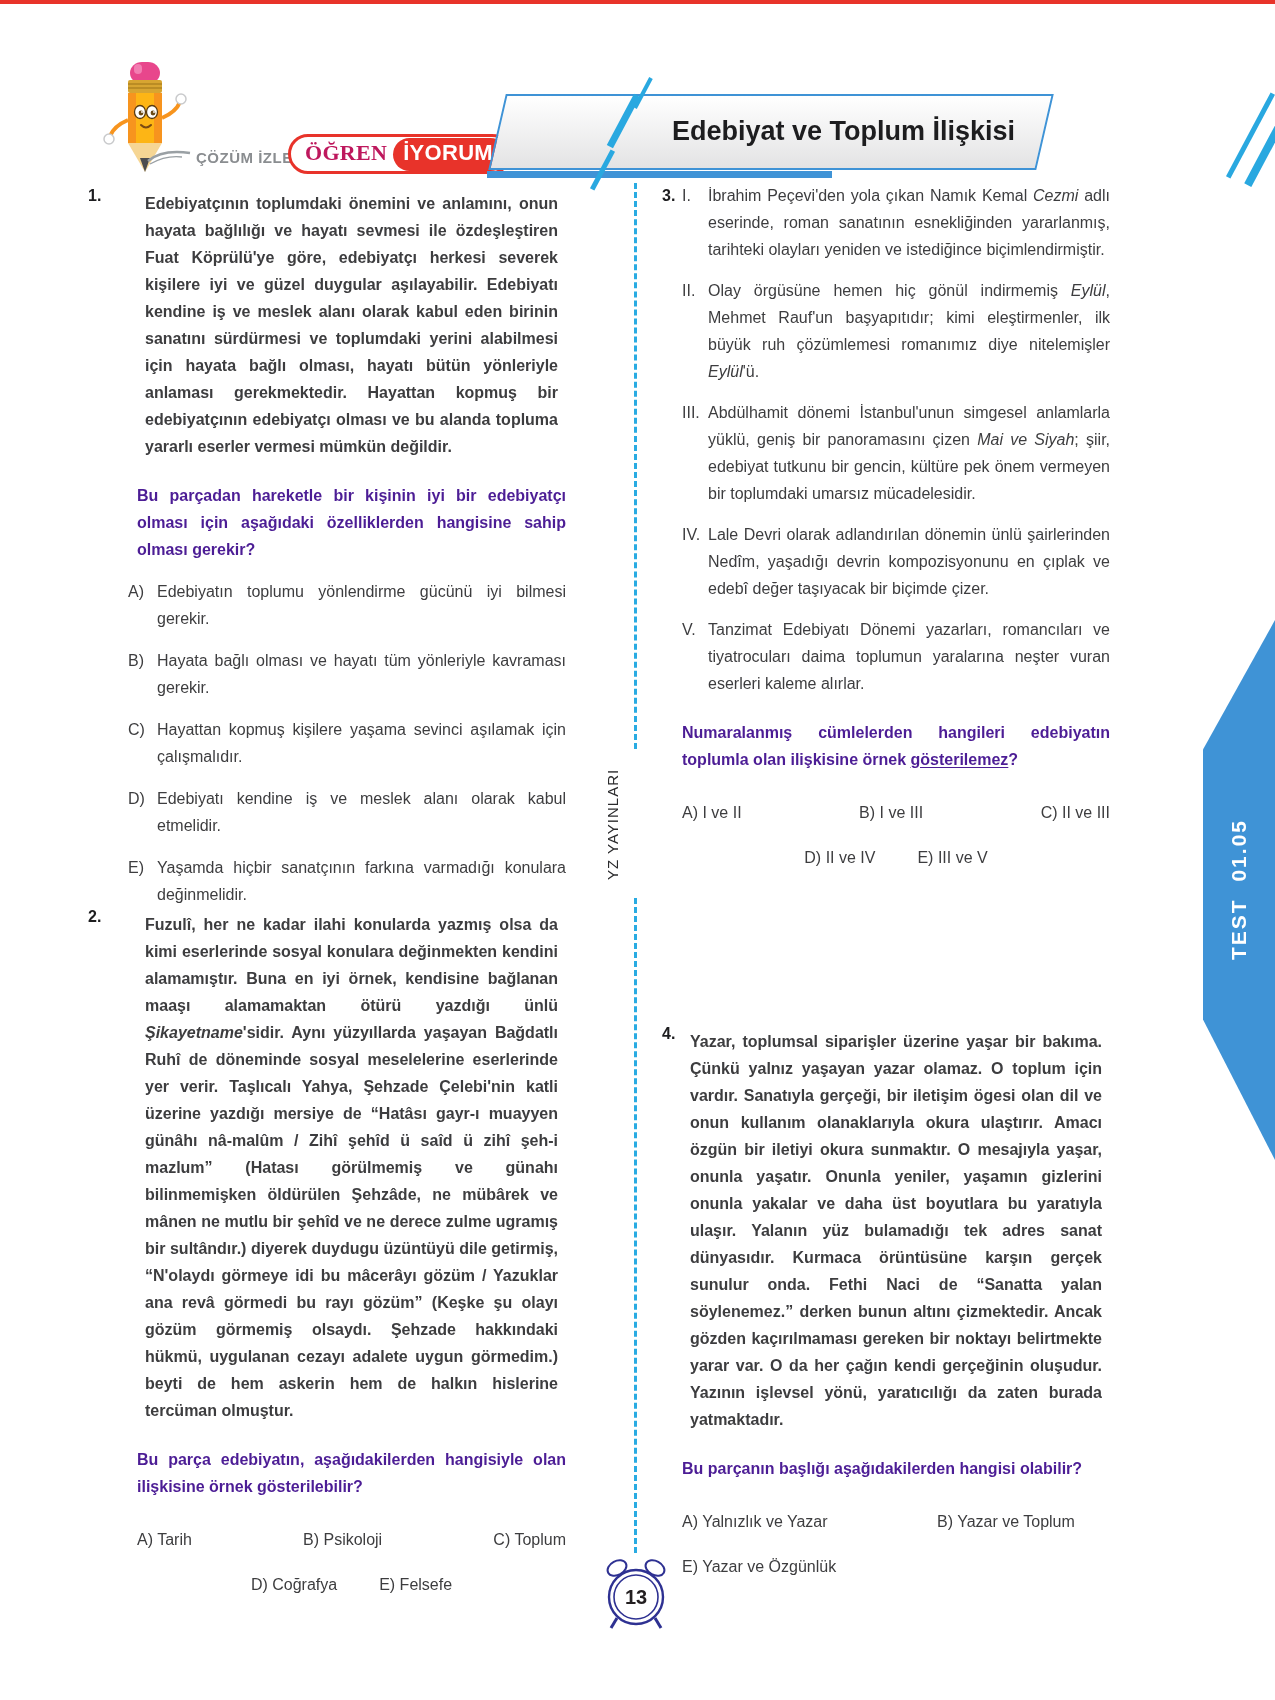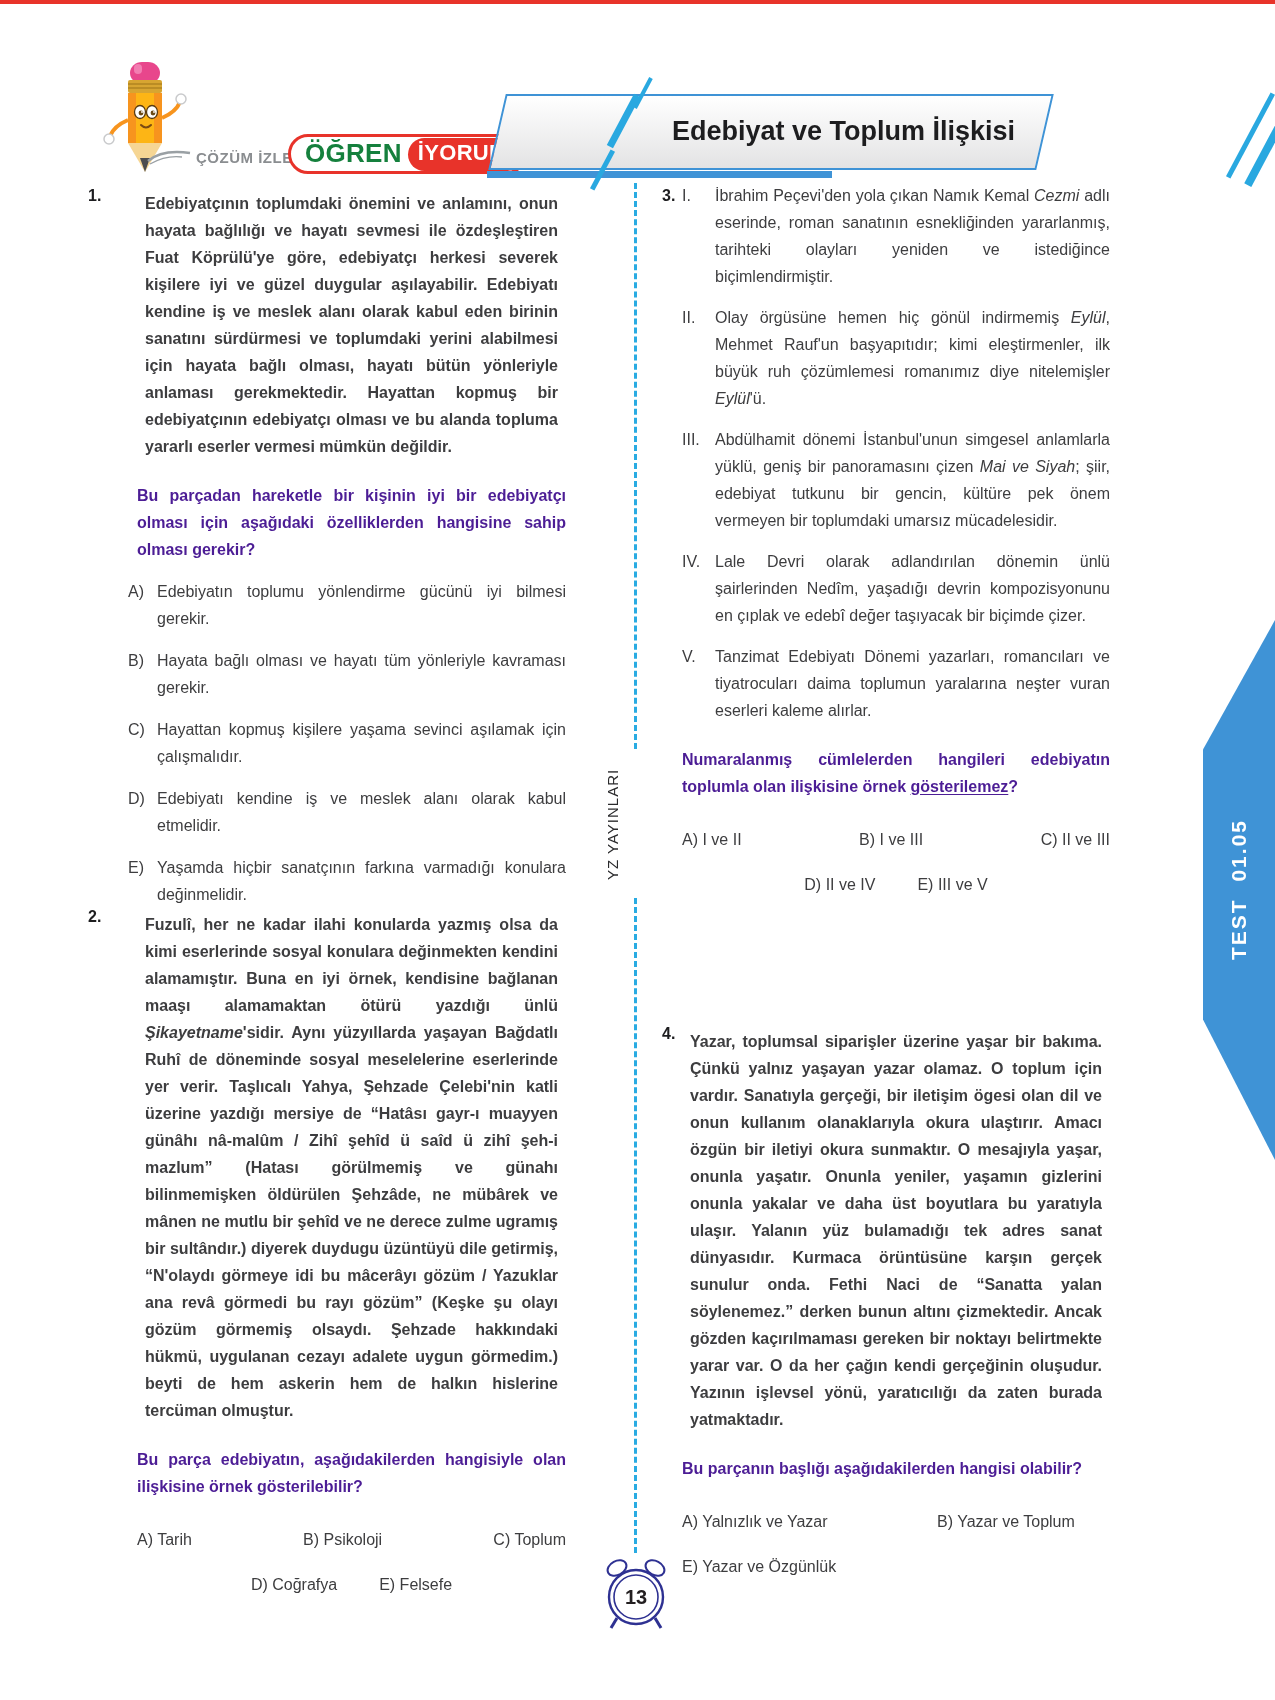--- a/index.html
+++ b/index.html
@@ -8,21 +8,21 @@
         font-family:"Liberation Sans", sans-serif;color:#3d3d3f;}
   .top-line{position:absolute;left:0;top:0;width:100%;height:4px;background:#E8332A;}
 
   
   .mascot{position:absolute;left:100px;top:60px;}
   .swoosh{position:absolute;left:146px;top:146px;}
   .watch-label{position:absolute;left:196px;top:149px;font-size:15px;font-weight:bold;
                color:#8a8d90;letter-spacing:.5px;}
   .logo{position:absolute;left:288px;top:134px;height:40px;display:flex;align-items:center;
         border:3px solid #E8332A;border-radius:26px;background:#fff;box-sizing:border-box;padding:2px;}
-  .logo-left{color:#15803d;font-weight:800;font-size:26px;letter-spacing:.3px;padding:0 6px 2px 12px;}
+  .logo-left{color:#be185d;font-weight:800;font-size:22px;letter-spacing:.3px;padding:0 6px 2px 12px;font-family:Liberation Serif, serif;}
   .logo-right{background:#E8332A;color:#fff;font-weight:800;font-size:22px;border-radius:20px;
               padding:2px 14px 5px 10px;letter-spacing:.3px;}
   .banner{position:absolute;left:497px;top:94px;width:548px;height:76px;z-index:1;}
   .banner-bg{position:absolute;left:0;top:0;right:0;bottom:0;transform:skewX(-13deg);
              background:linear-gradient(#ffffff,#e3e3e4);border:2px solid #3F93D6;box-sizing:border-box;}
   .banner-title{position:relative;z-index:3;text-align:right;padding-right:30px;line-height:74px;
                 font-size:27px;font-weight:bold;color:#1d1d1f;}
   .banner-underline{position:absolute;left:487px;top:171px;width:345px;height:7px;background:#3F93D6;}
   .slash{position:absolute;background:#29A8E0;transform:rotate(28deg);z-index:2;}
   .s1{left:641px;top:76px;width:4px;height:34px;}
@@ -56,21 +56,21 @@
   .qtext{margin:8px;text-align:justify;font-weight:bold;}
   .qstem{margin:22px 0 0 0;text-align:justify;font-weight:bold;color:#4c1d95;}
   .it{font-style:italic;}
   .ul{text-decoration:underline;text-underline-offset:2px;}
   .opts{margin-left:-9px;margin-top:11px;}
   .opt{display:flex;margin-top:15px;}
   .olabel{flex:none;width:29px;}
   .otext{flex:1;text-align:justify;}
   .ritem{display:flex;margin-bottom:14px;}
   .rlabel{flex:none;width:26px;text-align:left;}
-  .rtext{flex:1;text-align:justify;margin-left:7px;}
+  .rtext{flex:1;text-align:justify;}
   .optrow{margin-top:18px;}
   .optrow.first{margin-top:26px;}
   .optrow.spread{display:flex;justify-content:space-between;}
   .optrow.center2{display:flex;justify-content:center;gap:42px;}
   .optrow.two{display:flex;}
   .optrow.two .cell1{flex:none;width:255px;}
   .optrow.center1{text-align:left;}
 </style>
 </head>
 <body>

